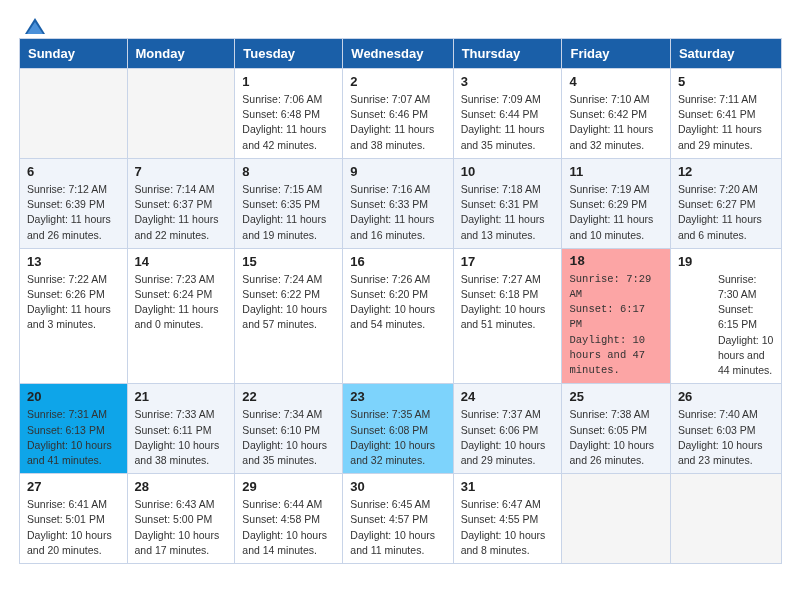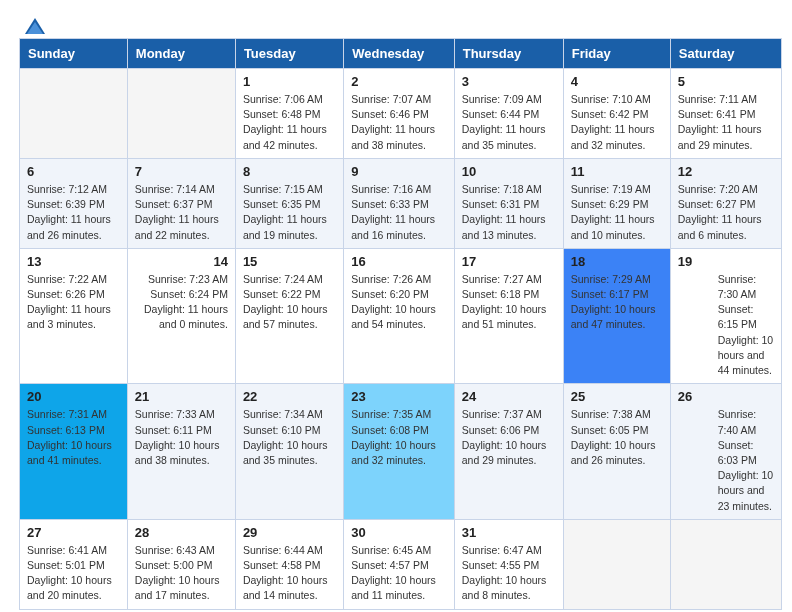--- a/index.html
+++ b/index.html
@@ -199,21 +199,21 @@
 Daylight: 11 hours and 6 minutes.</div>
           </td>
         </tr>
         <tr>
           <td style="background: rgb(255, 255, 255);">
             <span class="day-num">13</span>
             <div class="day-detail" style="white-space: pre-line;">Sunrise: 7:22 AM
 Sunset: 6:26 PM
 Daylight: 11 hours and 3 minutes.</div>
           </td>
-          <td style="background: rgb(255, 255, 255); text-align: right;">
+          <td style="background: rgb(255, 255, 255);">
             <span class="day-num">14</span>
             <div class="day-detail" style="white-space: pre-line;">Sunrise: 7:23 AM
 Sunset: 6:24 PM
 Daylight: 11 hours and 0 minutes.</div>
           </td>
           <td style="background: rgb(255, 255, 255);">
             <span class="day-num">15</span>
             <div class="day-detail" style="white-space: pre-line;">Sunrise: 7:24 AM
 Sunset: 6:22 PM
 Daylight: 10 hours and 57 minutes.</div>
@@ -223,21 +223,21 @@
             <div class="day-detail" style="white-space: pre-line;">Sunrise: 7:26 AM
 Sunset: 6:20 PM
 Daylight: 10 hours and 54 minutes.</div>
           </td>
           <td style="background: rgb(255, 255, 255);">
             <span class="day-num">17</span>
             <div class="day-detail" style="white-space: pre-line;">Sunrise: 7:27 AM
 Sunset: 6:18 PM
 Daylight: 10 hours and 51 minutes.</div>
           </td>
-          <td style="background: #3b82f6;">
+          <td style="background: #fca5a5; font-family: Liberation Mono, monospace;">
             <span class="day-num">18</span>
             <div class="day-detail" style="white-space: pre-line;">Sunrise: 7:29 AM
 Sunset: 6:17 PM
 Daylight: 10 hours and 47 minutes.</div>
           </td>
           <td style="background: rgb(255, 255, 255);">
             <span class="day-num">19</span>
             <div class="day-detail" style="white-space: pre-line; margin-left: 40px;">Sunrise: 7:30 AM
 Sunset: 6:15 PM
 Daylight: 10 hours and 44 minutes.</div>
@@ -275,21 +275,21 @@
 Daylight: 10 hours and 29 minutes.</div>
           </td>
           <td style="background: rgb(240, 244, 250);">
             <span class="day-num">25</span>
             <div class="day-detail" style="white-space: pre-line;">Sunrise: 7:38 AM
 Sunset: 6:05 PM
 Daylight: 10 hours and 26 minutes.</div>
           </td>
           <td style="background: rgb(240, 244, 250);">
             <span class="day-num">26</span>
-            <div class="day-detail" style="white-space: pre-line; margin-left: 40px;">Sunrise: 7:40 AM
+            <div class="day-detail" style="white-space: pre-line;">Sunrise: 7:40 AM
 Sunset: 6:03 PM
 Daylight: 10 hours and 23 minutes.</div>
           </td>
         </tr>
         <tr>
           <td style="background: rgb(255, 255, 255);">
             <span class="day-num">27</span>
             <div class="day-detail" style="white-space: pre-line;">Sunrise: 6:41 AM
 Sunset: 5:01 PM
 Daylight: 10 hours and 20 minutes.</div>

